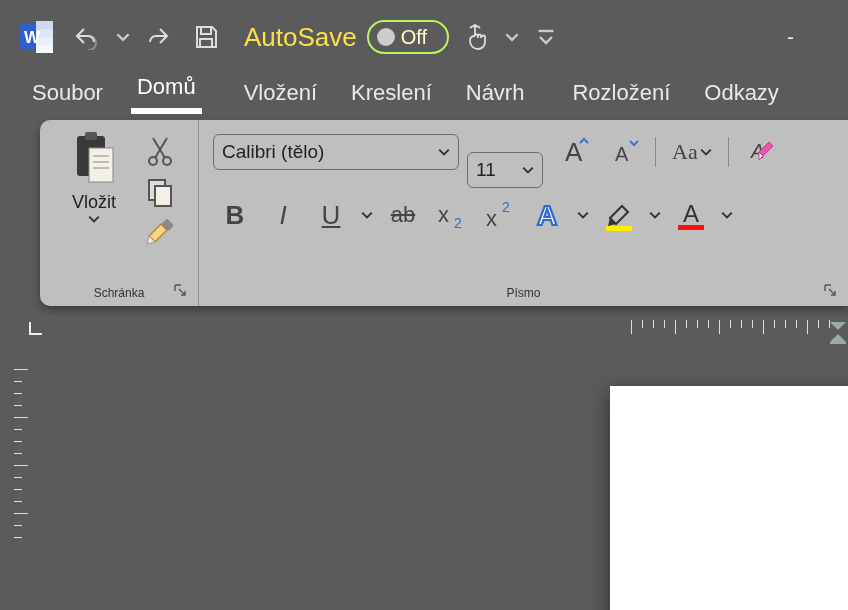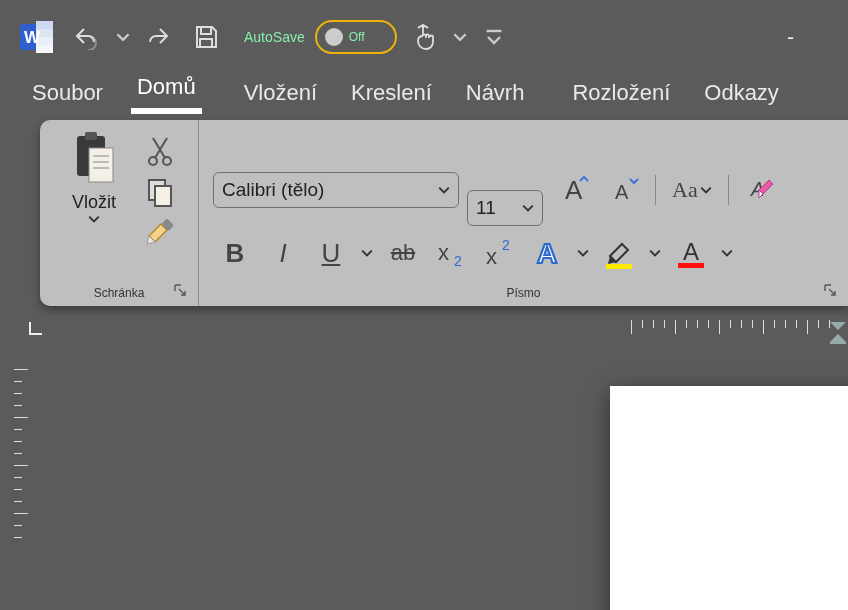--- a/index.html
+++ b/index.html
@@ -2,30 +2,30 @@
 <html><head>
 <meta charset="utf-8">
 <style>
   * { box-sizing: border-box; margin: 0; padding: 0; font-family: "Segoe UI", Arial, sans-serif; -webkit-font-smoothing: antialiased; }
   body { background: #5b5b5b; width: 848px; height: 610px; overflow: hidden; border-top-left-radius: 14px; color:#fff; position:relative;}
   .titlebar { display:flex; align-items:center; gap:14px; padding:14px 20px 10px 20px; height:70px;}
   .word-icon svg { width:34px; height:34px; }
   .qat { display:flex; align-items:center; gap:10px;}
   .qat .btn { width:36px; height:36px; display:flex; align-items:center; justify-content:center; color:#e8e8e8; cursor:pointer;}
   .autosave { display:flex; align-items:center; gap:10px; margin-left:6px;}
-  .autosave-label { font-size:14px; color:#86efac;}
-  .toggle { width:82px; height:34px; border:2px solid #eab308; border-radius:17px; display:flex; align-items:center; padding:0 8px; gap:6px; color:#86efac; font-size:12px;}
+  .autosave-label { font-size:26px; color:#fde047;}
+  .toggle { width:82px; height:34px; border:2px solid #bef264; border-radius:17px; display:flex; align-items:center; padding:0 8px; gap:6px; color:#fef9c3; font-size:20px;}
   .toggle .knob { width:18px; height:18px; background:#ccc; border-radius:50%; }
   .doc-title { margin-left:auto; margin-right:34px; font-size:21px; display:flex; align-items:center; gap:30px; color:#eee;}
   .tabs { display:flex; align-items:flex-end; gap:22px; padding:6px 26px 0 26px; height:44px; font-size:22px; color:#e9e9e9;}
   .tab { padding:0 6px 8px 6px; cursor:pointer; white-space:nowrap;}
   .tab.active { border-bottom:6px solid #ffffff; color:#fff; font-weight:500;}
   .ribbon { margin:6px 0 0 40px; background:#bfbfbf; border-radius:10px 0 0 10px; box-shadow:0 4px 8px rgba(0,0,0,.35); display:flex; height:186px; width:808px; overflow:hidden;}
   .group { position:relative; padding:10px 14px 28px 14px; display:flex; flex-direction:column;}
-  .group + .group { border-left:1px solid #8f8f8f;justify-content:flex-end;}
+  .group + .group { border-left:1px solid #8f8f8f;}
   .group-label { position:absolute; bottom:6px; left:0; right:0; text-align:center; font-size:12px; color:#333;}
   .dlg-launcher { position:absolute; right:8px; bottom:6px; width:18px; height:18px; color:#555; cursor:pointer;}
   
   .clip { width:158px; }
   .clip-body { display:flex; height:120px; gap:6px;}
   .paste-big { width:80px; display:flex; flex-direction:column; align-items:center; justify-content:flex-start; cursor:pointer;}
   .paste-big .lbl { font-size:18px; color:#222; margin-top:2px;}
   .small-col { display:flex; flex-direction:column; gap:6px; margin-top:4px;}
   .small-btn { width:40px; height:38px; display:flex; align-items:center; justify-content:center; cursor:pointer;}
   

